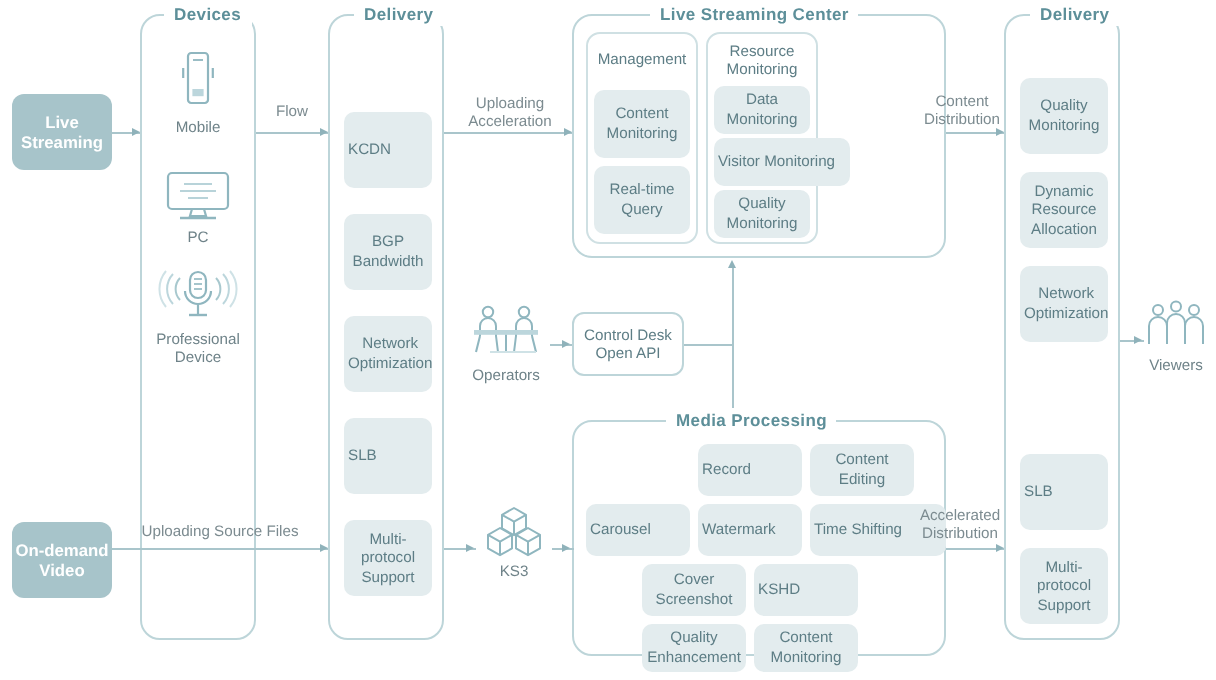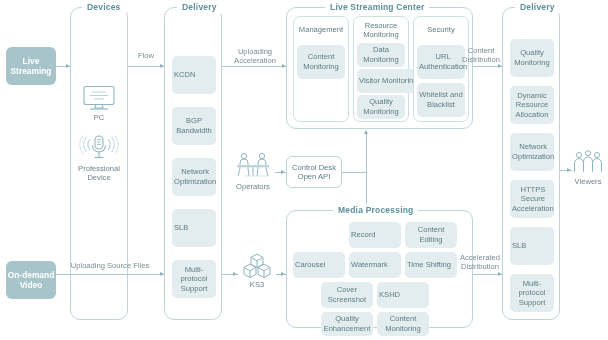--- a/index.html
+++ b/index.html
@@ -133,20 +133,30 @@
   <div class="endpoint" style="left:6px;top:261px;width:50px;height:38px;">
     <span>On-demand Video</span>
   </div>
 
   <div class="conn hline" style="left:56px;top:66px;width:14px;"></div>
   <div class="arrow" style="left:66px;top:63.5px;"></div>
 
   <div class="grp" style="left:70px;top:7px;width:58px;height:313px;">
     <div class="grp-title" style="left:11px;">Devices</div>
 
+    <div class="devwrap" style="top:17px;">
+      <svg class="icon" width="18" height="30" viewBox="0 0 18 30" style="position:relative;left:0;">
+        <rect x="4" y="1.5" width="10" height="25" rx="1.6" fill="none" stroke="#8fb6bf" stroke-width="1.1"></rect>
+        <line x1="6.5" y1="5" x2="11.5" y2="5" stroke="#8fb6bf" stroke-width="0.9"></line>
+        <rect x="6.2" y="19.5" width="5.6" height="3.6" fill="#bcd6dc"></rect>
+        <line x1="1.6" y1="9" x2="1.6" y2="14" stroke="#8fb6bf" stroke-width="1.1"></line>
+        <line x1="16.4" y1="9" x2="16.4" y2="14" stroke="#8fb6bf" stroke-width="1.1"></line>
+      </svg>
+      <div class="iconlbl" style="position:relative;top:-1px;">Mobile</div>
+    </div>
 
     <div class="devwrap" style="top:77px;">
       <svg class="icon" width="34" height="26" viewBox="0 0 34 26" style="position:relative;">
         <rect x="2" y="1.5" width="30" height="18" rx="2" fill="none" stroke="#8fb6bf" stroke-width="1.1"></rect>
         <line x1="10" y1="7" x2="24" y2="7" stroke="#b8d3d9" stroke-width="1"></line>
         <line x1="8" y1="10.5" x2="26" y2="10.5" stroke="#b8d3d9" stroke-width="1"></line>
         <line x1="12" y1="14" x2="22" y2="14" stroke="#b8d3d9" stroke-width="1"></line>
         <path d="M14 19.5 L13 23 L21 23 L20 19.5 Z" fill="none" stroke="#8fb6bf" stroke-width="1.1"></path>
         <line x1="8" y1="24" x2="26" y2="24" stroke="#8fb6bf" stroke-width="1.2"></line>
       </svg>
@@ -202,44 +212,38 @@
   <div class="arrow" style="left:282px;top:63.5px;"></div>
 
   <div class="grp" style="left:286px;top:7px;width:187px;height:122px;">
     <div class="grp-title" style="left:38px;">Live Streaming Center</div>
 
     <div class="subgrp" style="left:6px;top:8px;width:56px;height:106px;">
       <div class="subhead" style="top:8px;">Management</div>
       <div class="tile" style="left:3px;top:28px;width:48px;height:34px;">
         <span>Content Monitoring</span>
       </div>
+      <div class="tile" style="left:3px;top:66px;width:48px;height:34px;">
+        <span>Real-time Query</span>
+      </div>
     </div>
 
     <div class="subgrp" style="left:66px;top:8px;width:56px;height:106px;">
       <div class="subhead" style="top:4px;">Resource Monitoring</div>
       <div class="tile" style="left:3px;top:26px;width:48px;height:24px;">
         <span>Data Monitoring</span>
       </div>
       <div class="tile" style="left:3px;top:52px;width:68px;height:24px;">
         <span>Visitor Monitoring</span>
       </div>
       <div class="tile" style="left:3px;top:78px;width:48px;height:24px;">
         <span>Quality Monitoring</span>
       </div>
     </div>
 
-    <div class="subgrp" style="left:126px;top:8px;width:56px;height:106px;">
-      <div class="subhead" style="top:8px;">Security</div>
-      <div class="tile" style="left:3px;top:28px;width:48px;height:34px;">
-        <span>URL Authentication</span>
-      </div>
-      <div class="tile" style="left:3px;top:66px;width:48px;height:34px;">
-        <span>Whitelist and Blacklist</span>
-      </div>
-    </div>
   </div>
 
   <div class="lbl" style="left:452px;top:46px;width:58px;">Content Distribution</div>
   <div class="conn hline" style="left:473px;top:66px;width:29px;"></div>
   <div class="arrow" style="left:498px;top:63.5px;"></div>
 
   <div class="icon" style="left:231px;top:152px;width:44px;height:38px;">
     <svg width="44" height="28" viewBox="0 0 44 28">
       <circle cx="13" cy="4" r="2.6" fill="none" stroke="#8fb6bf" stroke-width="1"></circle>
       <circle cx="31" cy="4" r="2.6" fill="none" stroke="#8fb6bf" stroke-width="1"></circle>
@@ -277,21 +281,21 @@
     <div class="tile" style="left:62px;top:11px;width:52px;height:26px;">
       <span>Record</span>
     </div>
 
     <div class="tile" style="left:6px;top:41px;width:52px;height:26px;">
       <span>Carousel</span>
     </div>
     <div class="tile" style="left:62px;top:41px;width:52px;height:26px;">
       <span>Watermark</span>
     </div>
-    <div class="tile" style="left:118px;top:41px;width:52px;height:26px;">
+    <div class="tile" style="left:118px;top:41px;width:68px;height:26px;">
       <span>Time Shifting</span>
     </div>
 
     <div class="tile" style="left:34px;top:71px;width:52px;height:26px;">
       <span>Cover Screenshot</span>
     </div>
     <div class="tile" style="left:90px;top:71px;width:52px;height:26px;">
       <span>KSHD</span>
     </div>
 
@@ -339,23 +343,20 @@
 
     <div class="tile" style="left:7px;top:31px;width:44px;height:38px;">
       <span>Quality Monitoring</span>
     </div>
     <div class="tile" style="left:7px;top:78px;width:44px;height:38px;">
       <span>Dynamic Resource Allocation</span>
     </div>
     <div class="tile" style="left:7px;top:125px;width:44px;height:38px;">
       <span>Network Optimization</span>
     </div>
-    <div class="tile" style="left:7px;top:172px;width:44px;height:38px;">
-      <span>HTTPS Secure Acceleration</span>
-    </div>
     <div class="tile" style="left:7px;top:219px;width:44px;height:38px;">
       <span>SLB</span>
     </div>
     <div class="tile" style="left:7px;top:266px;width:44px;height:38px;">
       <span>Multi-protocol Support</span>
     </div>
   </div>
 
   <div class="conn hline" style="left:560px;top:170px;width:12px;"></div>
   <div class="arrow" style="left:567px;top:167.5px;"></div>

